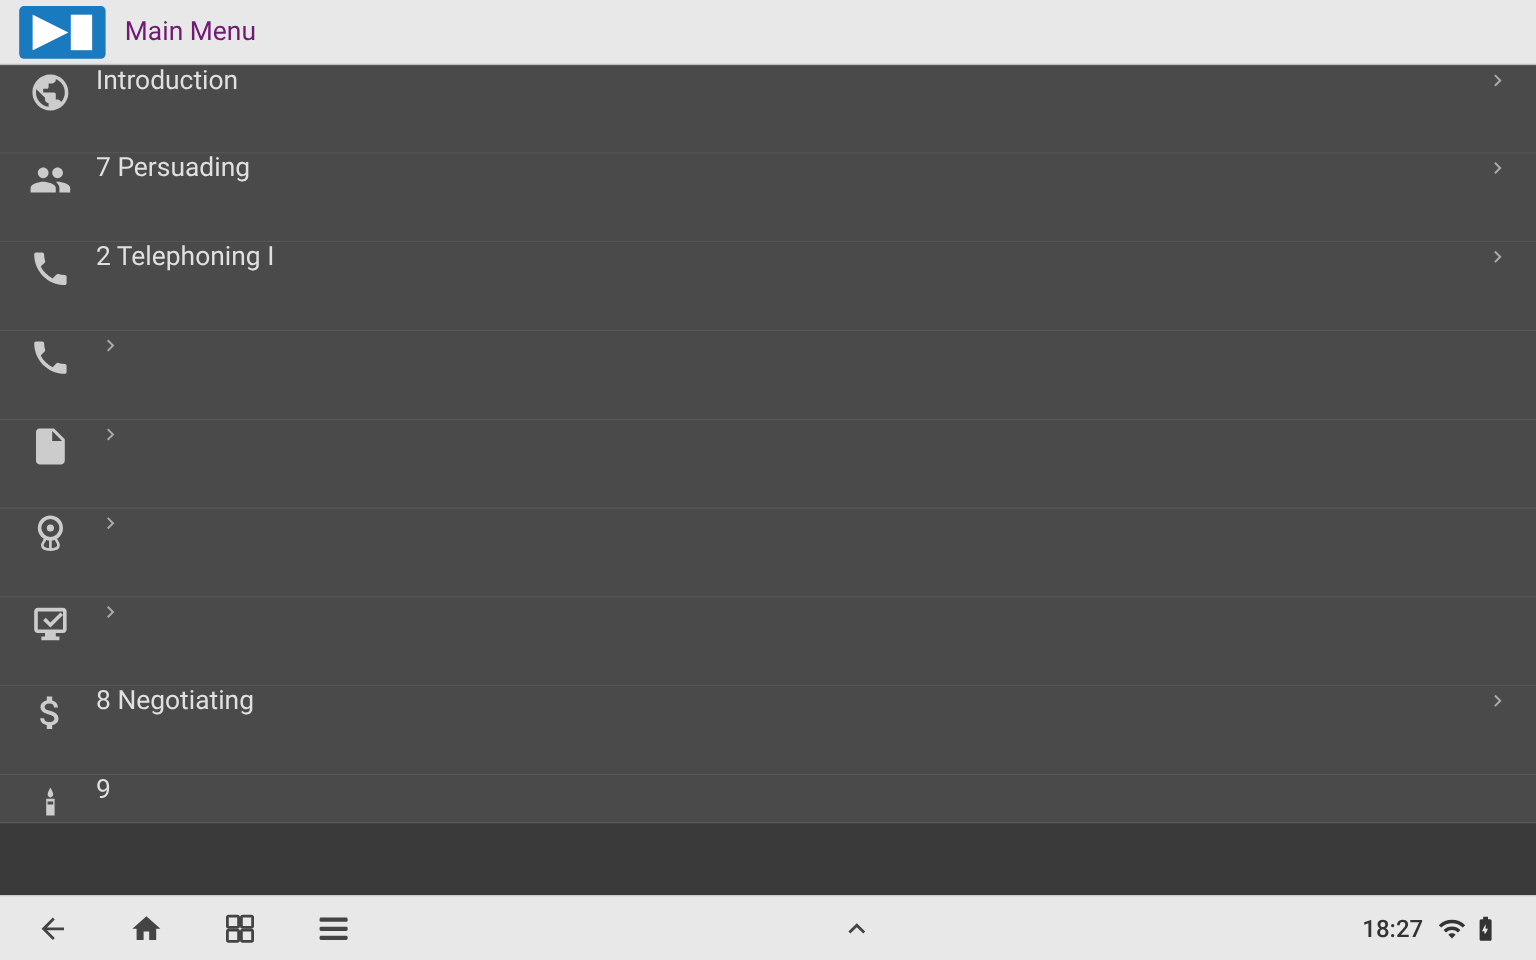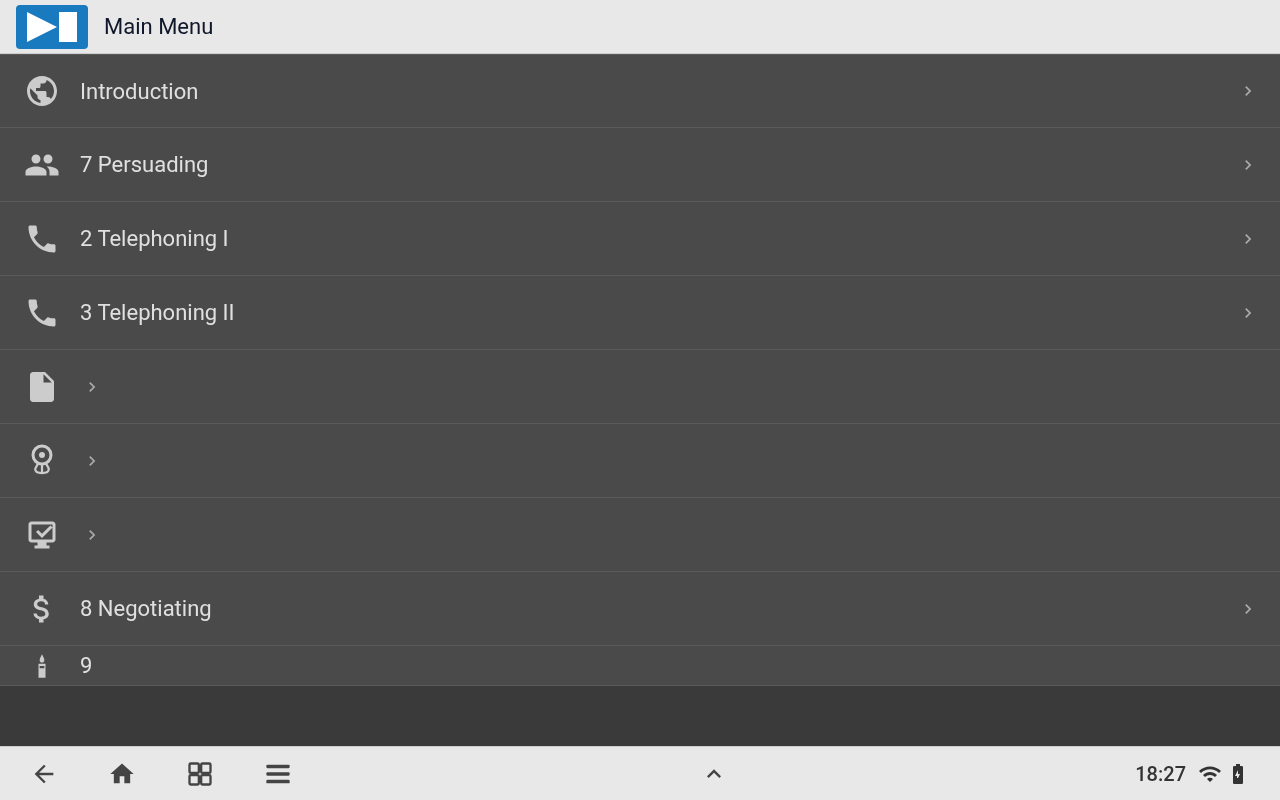--- a/index.html
+++ b/index.html
@@ -33,34 +33,33 @@
       justify-content: center;
       border-radius: 4px;
       flex-shrink: 0;
     }
     .header-logo svg {
       width: 50px;
       height: 30px;
     }
     .header-title {
       font-size: 22px;
-      color: #0f172a;
+      color: #701a75;
       font-weight: 400;
     }
 
     
     .menu-list {
       flex: 1;
       display: flex;
       flex-direction: column;
       overflow: hidden;
     }
     .menu-item {
       display: flex;
-      align-items: center;
       padding: 0 20px;
       height: 74px;
       background: #4a4a4a;
       border-bottom: 1px solid #5a5a5a;
       cursor: pointer;
       flex-shrink: 0;
       position: relative;
       transition: background 0.15s;
     }
     .menu-item:first-child {
@@ -214,21 +213,20 @@
         </svg>
     </div>
   </div>
 
   <div class="menu-item">
     <div class="menu-item-icon">
       <svg viewBox="0 0 24 24" xmlns="http://www.w3.org/2000/svg">
         <path d="M6.62 10.79c1.44 2.83 3.76 5.14 6.59 6.59l2.2-2.2c.27-.27.67-.36 1.02-.24 1.12.37 2.33.57 3.57.57.55 0 1 .45 1 1V20c0 .55-.45 1-1 1-9.39 0-17-7.61-17-17 0-.55.45-1 1-1h3.5c.55 0 1 .45 1 1 0 1.25.2 2.45.57 3.57.11.35.03.74-.25 1.02l-2.2 2.2z"></path>
       </svg>
     </div>
-    <span class="menu-item-label">3 Telephoning II</span>
     <div class="menu-item-chevron">
       <svg viewBox="0 0 24 24" xmlns="http://www.w3.org/2000/svg">
           <path d="M10 6L8.59 7.41 13.17 12l-4.58 4.59L10 18l6-6z"></path>
         </svg>
     </div>
   </div>
 
   <div class="menu-item">
     <div class="menu-item-icon">
       <svg viewBox="0 0 24 24" xmlns="http://www.w3.org/2000/svg">

